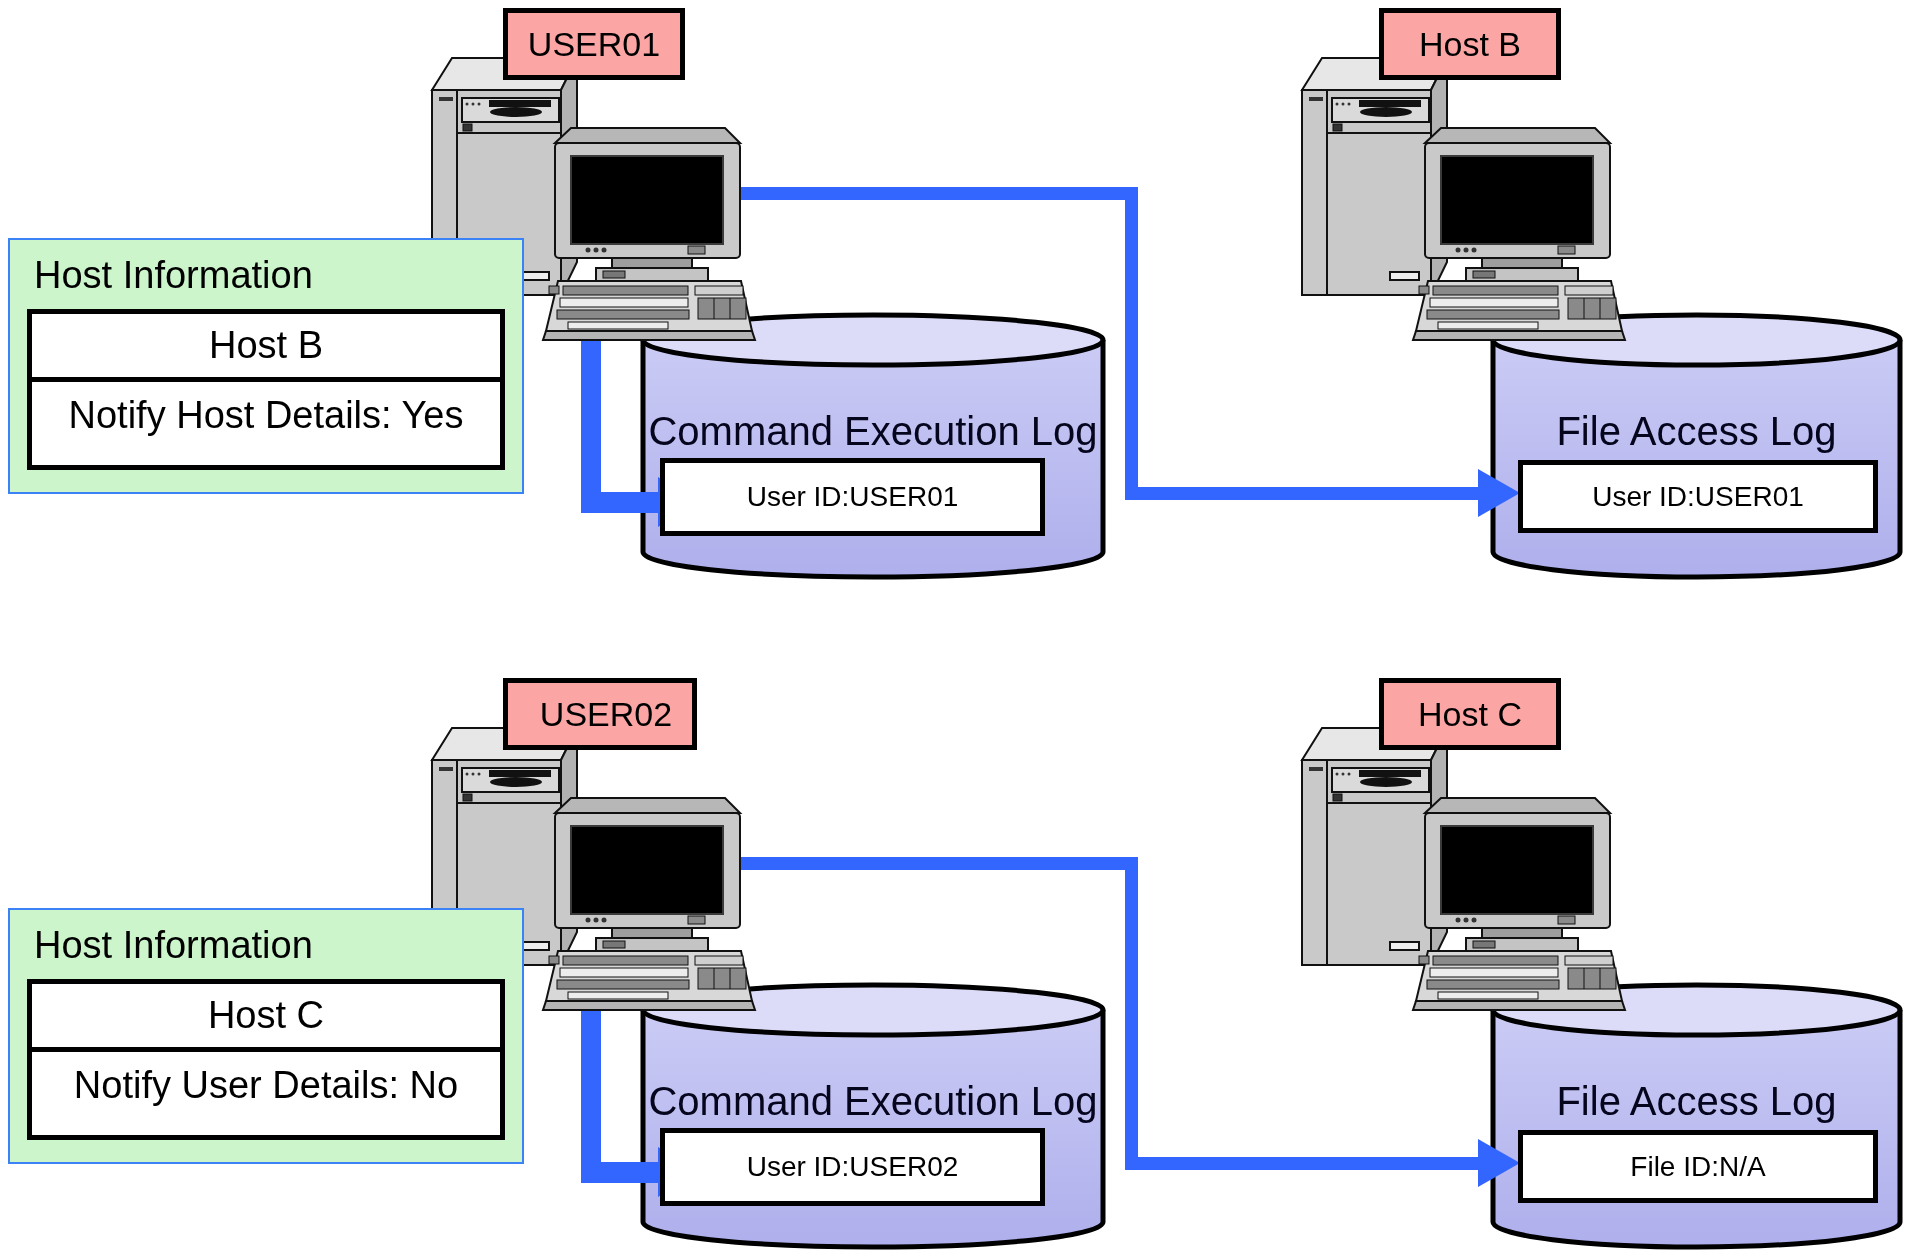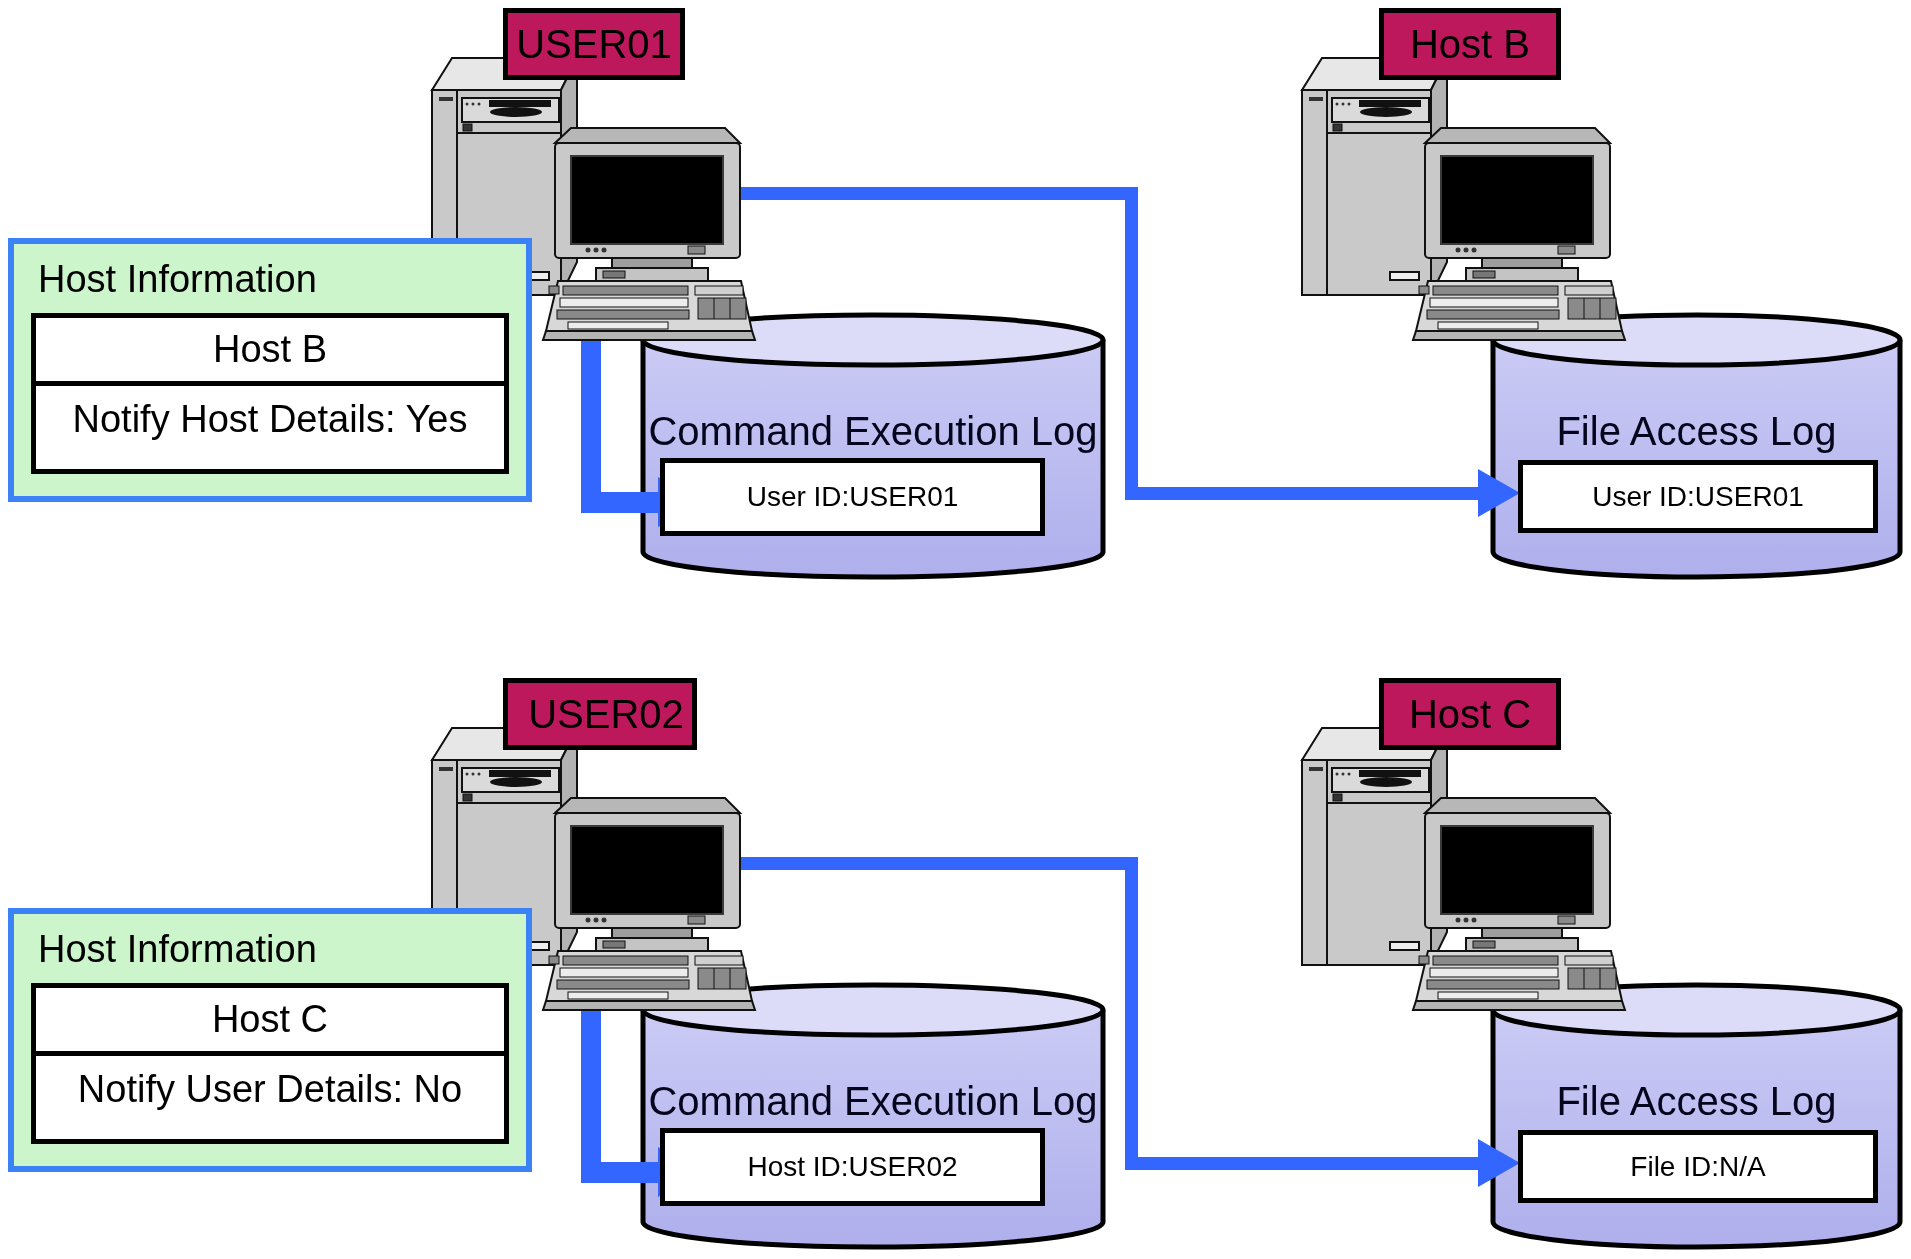--- a/index.html
+++ b/index.html
@@ -2,25 +2,25 @@
 <html><head>
 <meta charset="utf-8">
 <style>
   html,body{margin:0;padding:0;background:#ffffff;}
   #canvas{
     position:relative;width:1911px;height:1259px;background:#ffffff;overflow:hidden;
     font-family:"Liberation Sans","DejaVu Sans",sans-serif;color:#000;
   }
   #art{position:absolute;left:0;top:0;}
   .name-label{
-    position:absolute;width:172px;height:62px;background:#be185d;border:5px solid #000;
-    display:flex;align-items:center;justify-content:center;font-size:40px;white-space:nowrap;
+    position:absolute;width:172px;height:62px;background:#fca5a5;border:5px solid #000;
+    display:flex;align-items:center;justify-content:center;font-size:34px;white-space:nowrap;
   }
   .host-panel{
-    position:absolute;width:512px;height:252px;background:#ccf5cc;border:6px solid #3b82f6;
+    position:absolute;width:512px;height:252px;background:#ccf5cc;border:2px solid #3b82f6;
   }
   .host-panel-title{
     position:absolute;left:24px;top:14px;font-size:38px;white-space:nowrap;
   }
   .host-inner{
     position:absolute;left:17px;top:69px;width:468px;height:151px;background:#fff;border:5px solid #000;
   }
   .host-row-name{
     height:63px;border-bottom:5px solid #000;display:flex;align-items:center;justify-content:center;
     font-size:38px;white-space:nowrap;
@@ -154,18 +154,18 @@
 
   <div class="host-panel" style="left:8px;top:908px;">
     <div class="host-panel-title">Host Information</div>
     <div class="host-inner">
       <div class="host-row-name">Host C</div>
       <div class="host-row-notify">Notify User Details: No</div>
     </div>
   </div>
 
   <div class="cyl-title" style="left:648px;top:1052px;width:450px;">Command Execution Log</div>
-  <div class="uid-box" style="left:660px;top:1128px;width:375px;height:68px;">Host ID:USER02</div>
+  <div class="uid-box" style="left:660px;top:1128px;width:375px;height:68px;">User ID:USER02</div>
 
   <div class="cyl-title" style="left:1493px;top:1052px;width:407px;">File Access Log</div>
   <div class="uid-box" style="left:1518px;top:1130px;width:350px;height:63px;">File ID:N/A</div>
 
 </div>
 
 </body></html>

